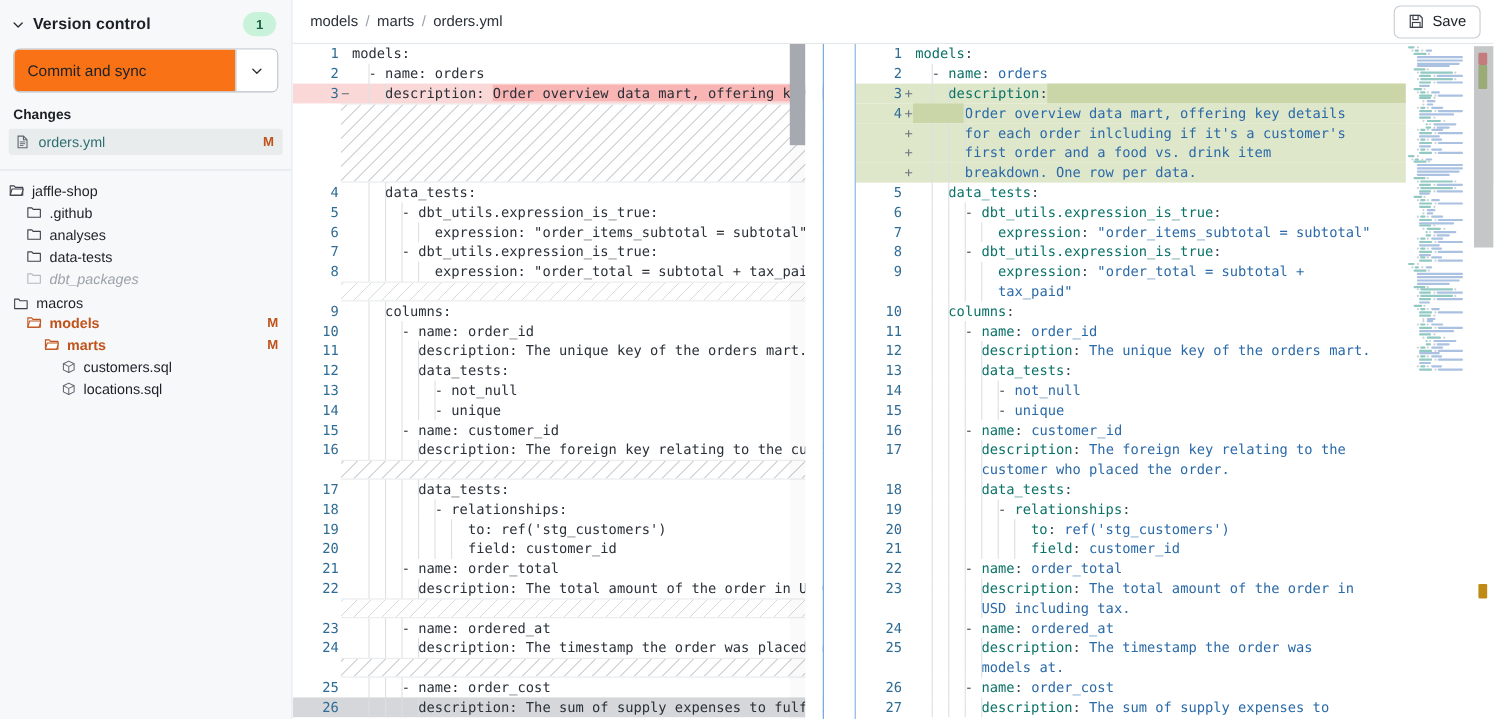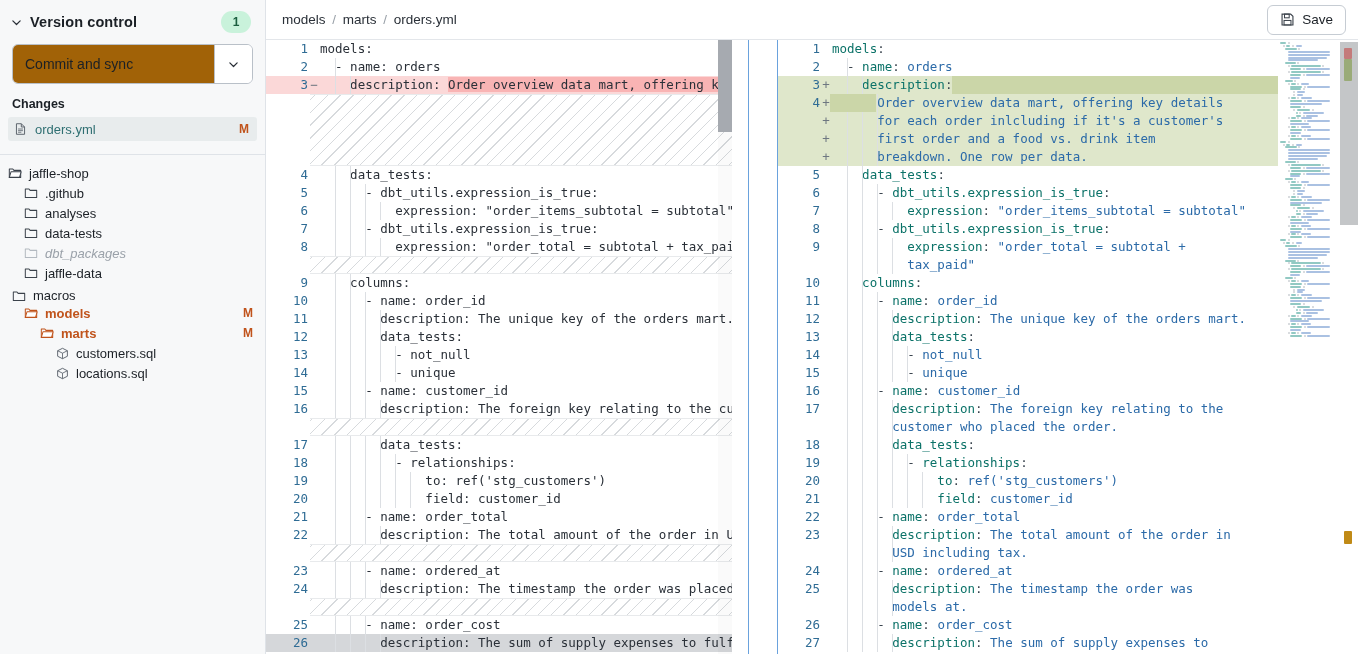--- a/index.html
+++ b/index.html
@@ -56,21 +56,21 @@
     background: #fff;
     height: 40px;
     overflow: hidden;
   }
   .commit-btn {
     flex: 1;
     display: flex; align-items: center;
     padding-left: 12px;
     font-size: 14px;
     color: #1b2026;
-    background: #a16207;
+    background: #f97316;
     border: none;
     font-family: inherit;
     cursor: pointer;
     text-align: left;
   }
   .commit-caret {
     width: 38px;
     border-left: 1px solid #b9c0c8;
     background: #fff;
     display: flex; align-items: center; justify-content: center;
@@ -296,28 +296,20 @@
           </span>
           <span class="lbl">data-tests</span>
         </div>
         <div class="tree-row" style="padding-left: 24px;">
           <span style="display: flex; flex: 0 0 auto; color: rgb(179, 185, 192);">
             <svg width="14" height="14" viewBox="0 0 16 16">
               <path d="M1.5 13.2V3.4h4.2l1.3 1.6h7.5v8.2z" fill="none" stroke="currentColor" stroke-width="1.15" stroke-linejoin="round"></path>
             </svg>
           </span>
           <span class="lbl muted">dbt_packages</span>
-        </div>
-        <div class="tree-row" style="padding-left: 24px;">
-          <span style="display: flex; flex: 0 0 auto; color: rgb(59, 66, 75);">
-            <svg width="14" height="14" viewBox="0 0 16 16">
-              <path d="M1.5 13.2V3.4h4.2l1.3 1.6h7.5v8.2z" fill="none" stroke="currentColor" stroke-width="1.15" stroke-linejoin="round"></path>
-            </svg>
-          </span>
-          <span class="lbl">jaffle-data</span>
         </div>
         <div class="tree-row" style="padding-left: 12px; align-items: flex-end;">
           <span style="display: flex; flex: 0 0 auto; color: rgb(59, 66, 75);">
             <svg width="14" height="14" viewBox="0 0 16 16">
               <path d="M1.5 13.2V3.4h4.2l1.3 1.6h7.5v8.2z" fill="none" stroke="currentColor" stroke-width="1.15" stroke-linejoin="round"></path>
             </svg>
           </span>
           <span class="lbl">macros</span>
         </div>
         <div class="tree-row" style="padding-left: 24px;">

